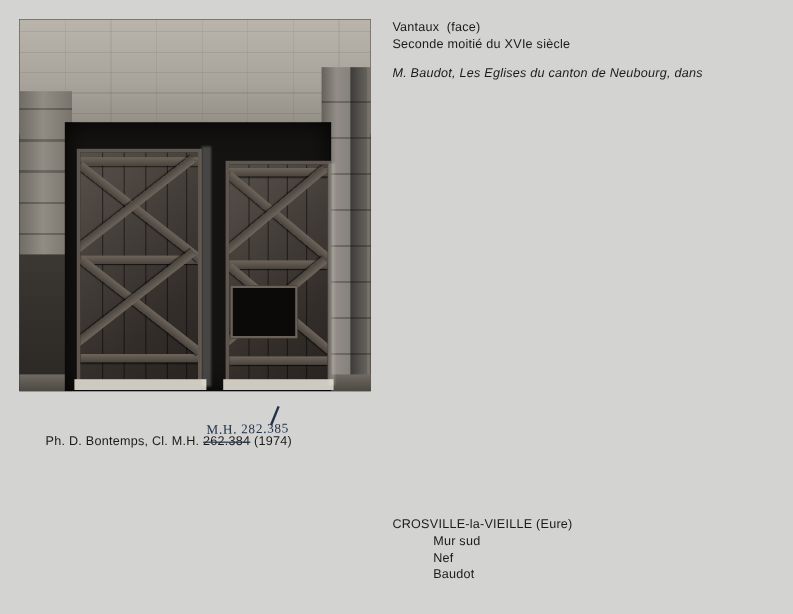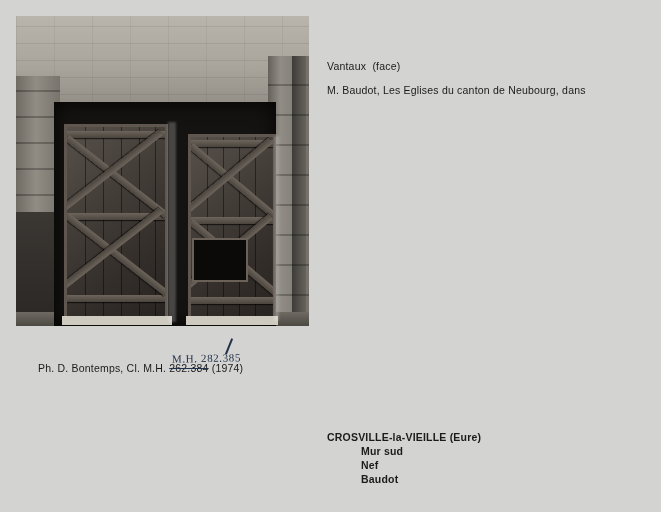--- a/index.html
+++ b/index.html
@@ -140,21 +140,20 @@
     color: #1b1b1b;
     font-size: 10.5px;
     line-height: 14px;
     letter-spacing: .2px;
     white-space: pre;
   }
   .block-top {
     position: absolute;
     left: 327px;
     top: 16px;
-    margin-top: 43px;
   }
   .block-credit {
     position: absolute;
     left: 38px;
     top: 340px;
     margin-top: 18px;
   }
   .handwritten {
     position: absolute;
     left: 172px;
@@ -175,21 +174,20 @@
     position:absolute;
     left: 228px; top: 338px;
     width: 2px; height: 17px;
     background: #23314a;
     transform: rotate(22deg);
   }
   .block-bottom {
     position: absolute;
     left: 327px;
     top: 430px;
-    font-weight: bold;
   }
   .indent1 { padding-left: 34px; display:block; }
 </style>
 </head>
 <body>
 
 <div class="page">
 
   <div class="photo-wrap">
     <div class="photo">
@@ -234,21 +232,22 @@
 
       <div class="threshold" style="left:46px; top:300px; width:110px; height:9px;"></div>
       <div class="threshold" style="left:170px; top:300px; width:92px; height:9px;"></div>
       <div class="glow" style="left:152px; top:106px; width:8px; height:200px;"></div>
       <div class="glow" style="left:258px; top:120px; width:5px; height:185px;"></div>
     </div>
   </div>
 
   <div class="block-top">
     <div class="typed">Vantaux  (face)</div>
-    <div class="typed" style="margin-top:10px;">M. Baudot, Les Eglises du canton de Neubourg, dans</div>
+    <div class="typed">Seconde moitié du XVIe siècle</div>
+    <div class="typed" style="margin-top:10px;font-style:italic;">M. Baudot, Les Eglises du canton de Neubourg, dans</div>
   </div>
 
   <div class="block-credit">
     <span class="typed">Ph. D. Bontemps, Cl. M.H. </span><span class="typed strike">262.384</span><span class="typed"> (1974)</span>
   </div>
   <div class="ink-slash"></div>
   <div class="handwritten">M.H. 282.385</div>
 
   <div class="block-bottom">
     <div class="typed">CROSVILLE-la-VIEILLE (Eure)</div>

